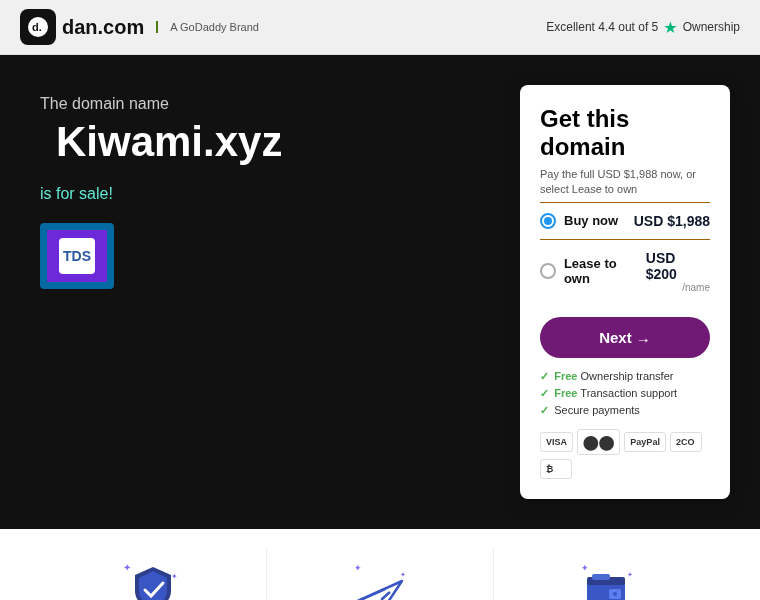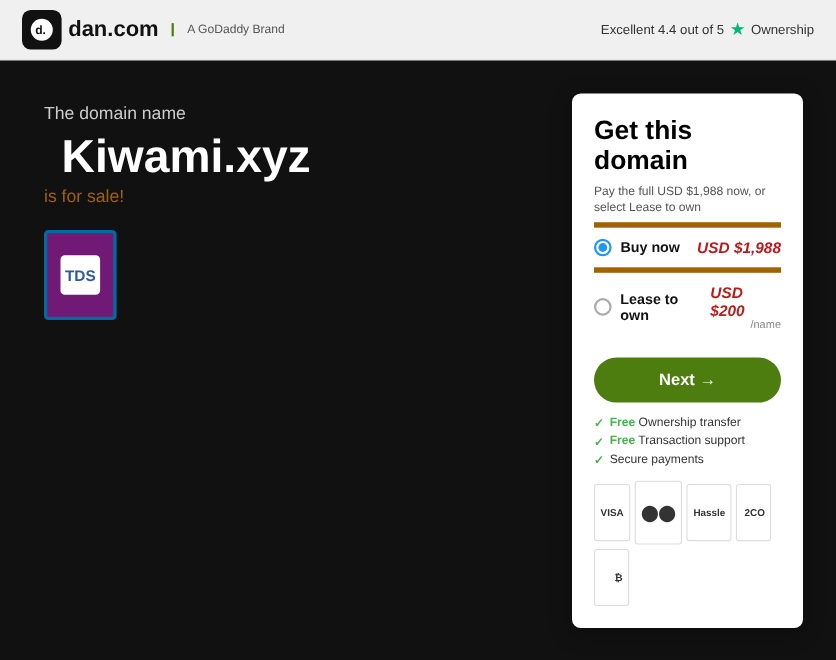--- a/index.html
+++ b/index.html
@@ -84,31 +84,31 @@
     }
     .hero-domain {
       font-size: 42px;
       font-weight: bold;
       color: white;
       line-height: 1.1;
       margin-left: 16px;
     }
     .hero-forsale {
       font-size: 16px;
-      color: #a16207;
-      margin-top: 6px;
+      color: #5eead4;
+      margin-top: 20px;
       margin-bottom: 20px;
     }
     .seller-badge {
       display: flex;
       align-items: center;
       gap: 10px;
-      background: #701a75;
-      border: 3px solid #0369a1;
-      padding: 20px 12px;
+      background: #6d28d9;
+      border: 7px solid #0369a1;
+      padding: 8px 12px;
       border-radius: 4px;
       width: fit-content;
     }
     .seller-badge-icon {
       background: white;
       color: #2c5aa0;
       font-size: 14px;
       font-weight: bold;
       width: 36px;
       height: 36px;
@@ -150,21 +150,21 @@
       font-size: 11px;
       color: #555;
       margin-bottom: 4px;
       line-height: 1.4;
     }
     .option-row {
       display: flex;
       align-items: center;
       justify-content: space-between;
       padding: 10px 0;
-      border-top: 5px solid #a16207;
+      border-top: 1px solid #a16207;
     }
     .option-row:first-of-type {
       border-top: none;
     }
     .option-label {
       display: flex;
       align-items: center;
       gap: 8px;
       font-size: 13px;
       font-weight: bold;
@@ -190,30 +190,29 @@
     .radio-unselected {
       width: 16px;
       height: 16px;
       border-radius: 50%;
       border: 2px solid #aaa;
       background: white;
     }
     .option-price {
       font-size: 14px;
       font-weight: bold;
-      color: #b91c1c;
-      font-style: italic;
+      color: #0f172a;
     }
     .option-price-sub {
       font-size: 10px;
       color: #888;
       text-align: right;
     }
     .next-btn {
-      background: #4d7c0f;
+      background: #701a75;
       color: white;
       border: none;
       border-radius: 25px;
       padding: 12px 0;
       width: 100%;
       font-size: 15px;
       font-weight: bold;
       cursor: pointer;
       display: flex;
       align-items: center;
@@ -242,27 +241,27 @@
     }
     .payment-icons {
       display: flex;
       gap: 4px;
       align-items: center;
       flex-wrap: wrap;
     }
     .payment-icon {
       border: 1px solid #ddd;
       border-radius: 3px;
-      padding: 20px 5px;
+      padding: 4px 5px;
       font-size: 9px;
       font-weight: bold;
       color: #333;
       background: white;
       min-width: 32px;
-      text-align: right;
+      text-align: left;
     }
 
     
     .benefits {
       background: white;
       padding: 20px 40px;
       display: flex;
       gap: 0;
       border-bottom: 1px solid #eee;
     }
@@ -359,21 +358,21 @@
       </div>
       <div class="feature-item">
         <span class="check">✓</span>
         <span>Secure payments</span>
       </div>
     </div>
 
     <div class="payment-icons">
       <div class="payment-icon">VISA</div>
       <div class="payment-icon" style="font-size:14px;">⬤⬤</div>
-      <div class="payment-icon">Hassle</div>
+      <div class="payment-icon">PayPal</div>
       <div class="payment-icon">2CO</div>
       <div class="payment-icon">₿</div>
     </div>
   </div>
 </div>
 
 <div class="benefits">
 
   <div class="benefit-item">
     <svg class="benefit-icon" viewBox="0 0 60 60">

